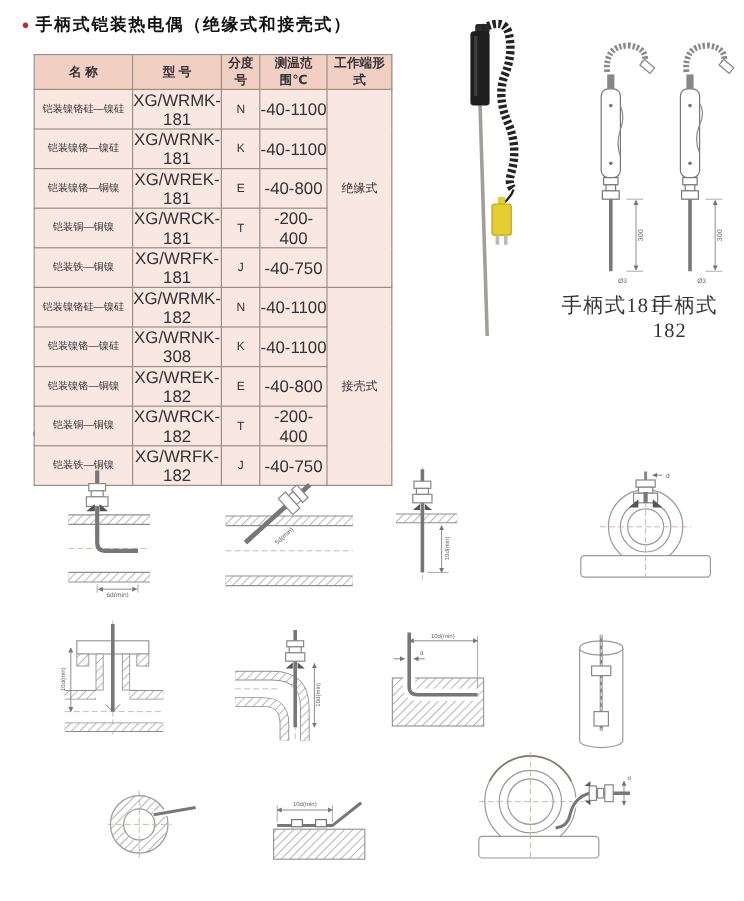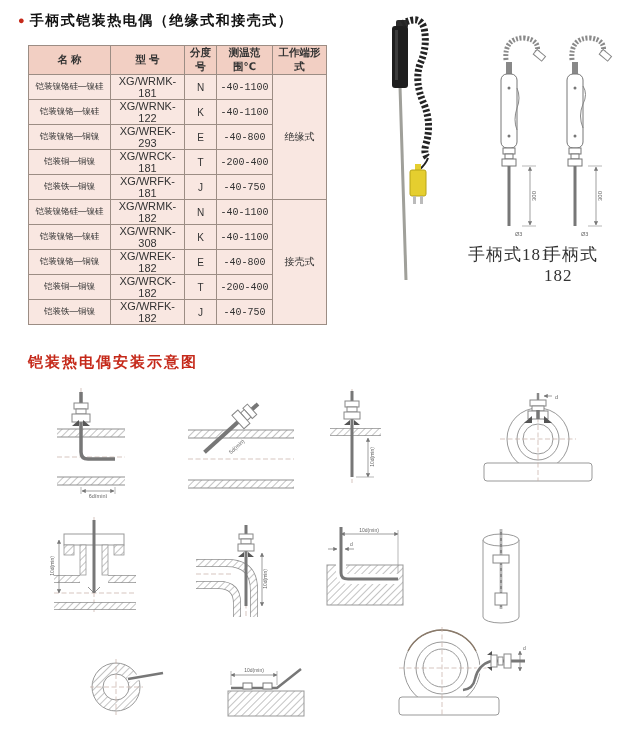--- a/index.html
+++ b/index.html
@@ -10,22 +10,22 @@
     color:#222; overflow:hidden; position:relative;
   }
   .section1 { position:relative; height:341px;padding-left:20px; }
   .title-row { position:absolute; left:18px; top:12px; font-size:14px; font-weight:bold; color:#111; letter-spacing:1.5px; }
   .bullet { color:var(--accent-red,#c5291a); font-size:11px; margin-right:5px; vertical-align:1px; letter-spacing:0; }
   .ttable { position:absolute; left:28px; top:45px; border-collapse:collapse; }
   .ttable th, .ttable td { border:1px solid var(--table-border,#9c8d84); text-align:center; vertical-align:middle; }
   .ttable th { background:var(--table-header-bg,#f2cfc3); font-size:10.5px; font-weight:bold; height:23px; color:#333; padding:0 2px; }
   .ttable td { background:var(--table-row-bg,#f9e7e1); font-size:10px; height:19px; color:#333; }
   td.col-name { font-size:8.5px;margin-left:19px; }
-  td.col-model { font-size:11px; }
-  td.col-range { font-size:10px;font-family:Liberation Mono, monospace; }
+  td.col-model { font-size:14px; }
+  td.col-range { font-size:14px; }
   .w-name{width:82px}.w-model{width:74px}.w-grad{width:32px}.w-range{width:56px}.w-workend{width:54px}
   .caption { position:absolute; top:243px; font-size:17px; color:#333; text-align:left;
              font-family:"Liberation Serif","DejaVu Serif",serif; letter-spacing:1px; }
   .cap181 { left:468px; width:84px; }
   .cap182 { left:544px; width:80px; }
   .notes { position:absolute; left:30px; top:266px; font-size:11px; line-height:19px; color:#222; letter-spacing:0.5px; }
   .note-indent { padding-left:28px; }
   .star { margin-right:1px; }
   .section2-title { margin:12px 0 0 28px; font-size:15px; font-weight:bold; color:var(--accent-red,#c5291a); letter-spacing:2px; height:22px; }
   .diagrams { position:relative; height:376px; }
@@ -67,27 +67,27 @@
     <tbody>
         <tr>
           <td class="col-name">铠装镍铬硅—镍硅</td>
           <td class="col-model">XG/WRMK-181</td>
           <td class="col-grad">N</td>
           <td class="col-range">-40-1100</td>
           <td rowspan="5" class="col-workend">绝缘式</td>
         </tr>
         <tr>
           <td class="col-name">铠装镍铬—镍硅</td>
-          <td class="col-model">XG/WRNK-122</td>
+          <td class="col-model">XG/WRNK-181</td>
           <td class="col-grad">K</td>
           <td class="col-range">-40-1100</td>
         </tr>
         <tr>
           <td class="col-name">铠装镍铬—铜镍</td>
-          <td class="col-model">XG/WREK-293</td>
+          <td class="col-model">XG/WREK-181</td>
           <td class="col-grad">E</td>
           <td class="col-range">-40-800</td>
         </tr>
         <tr>
           <td class="col-name">铠装铜—铜镍</td>
           <td class="col-model">XG/WRCK-181</td>
           <td class="col-grad">T</td>
           <td class="col-range">-200-400</td>
         </tr>
         <tr>

